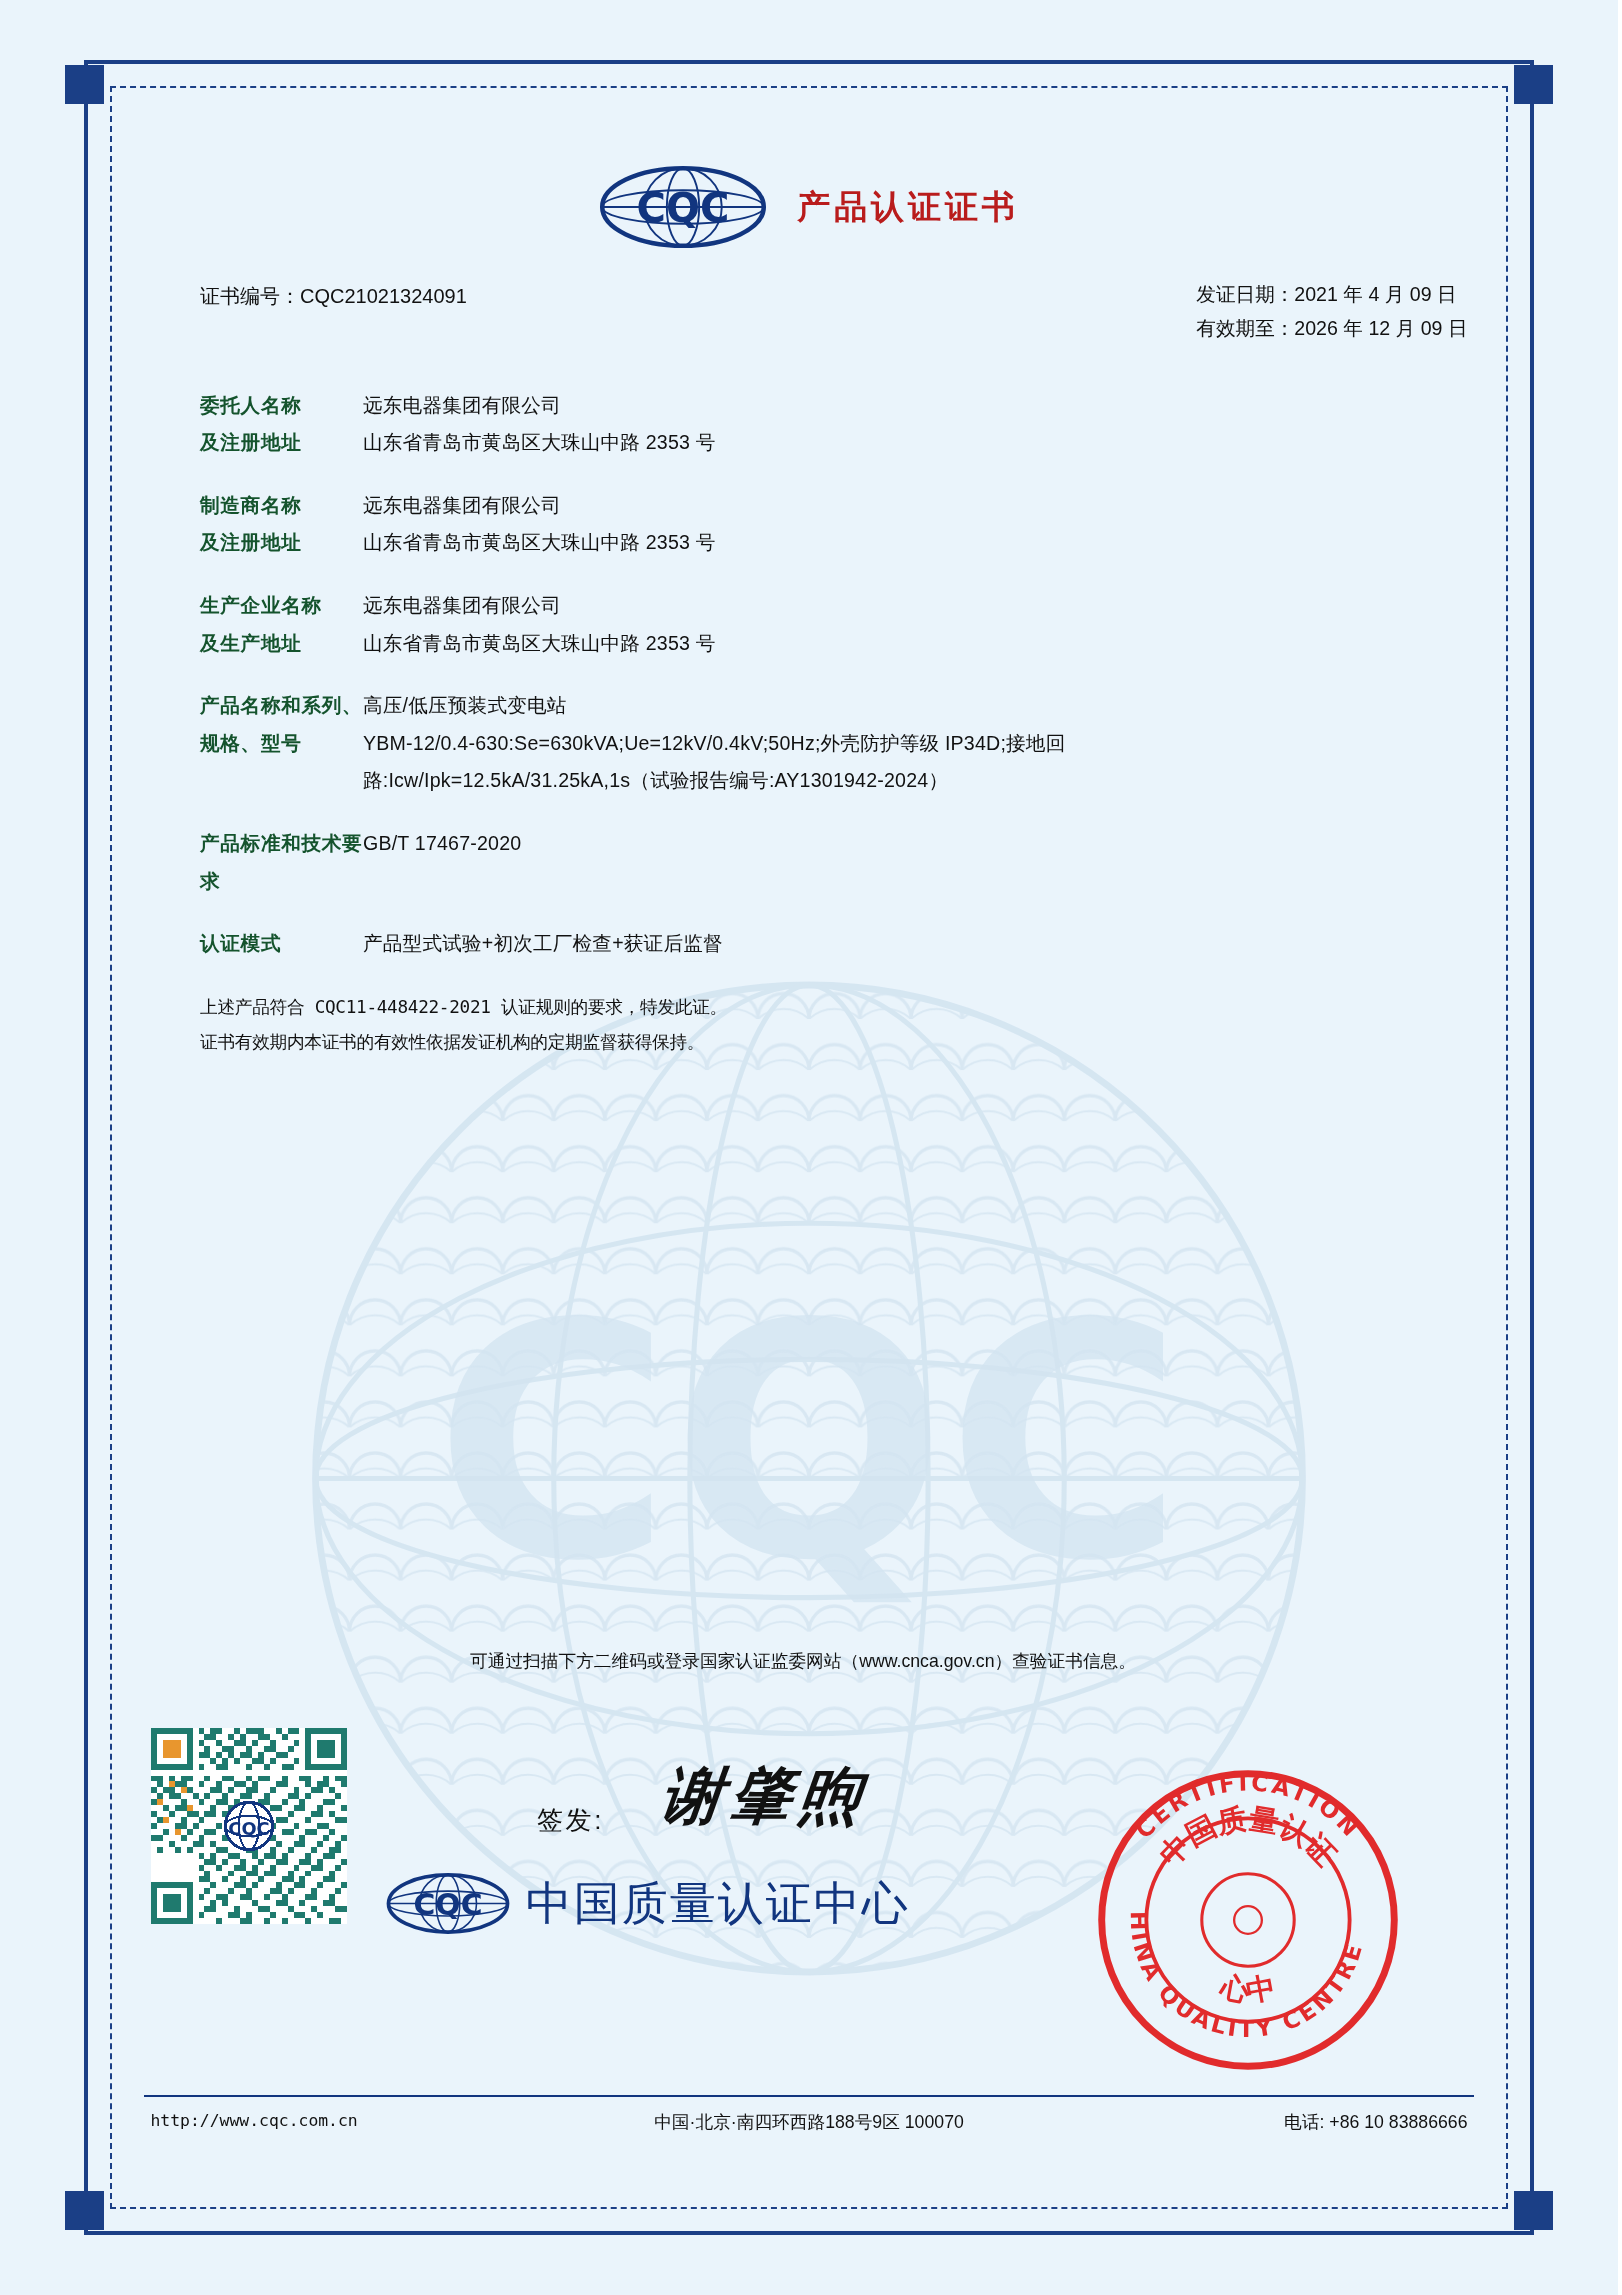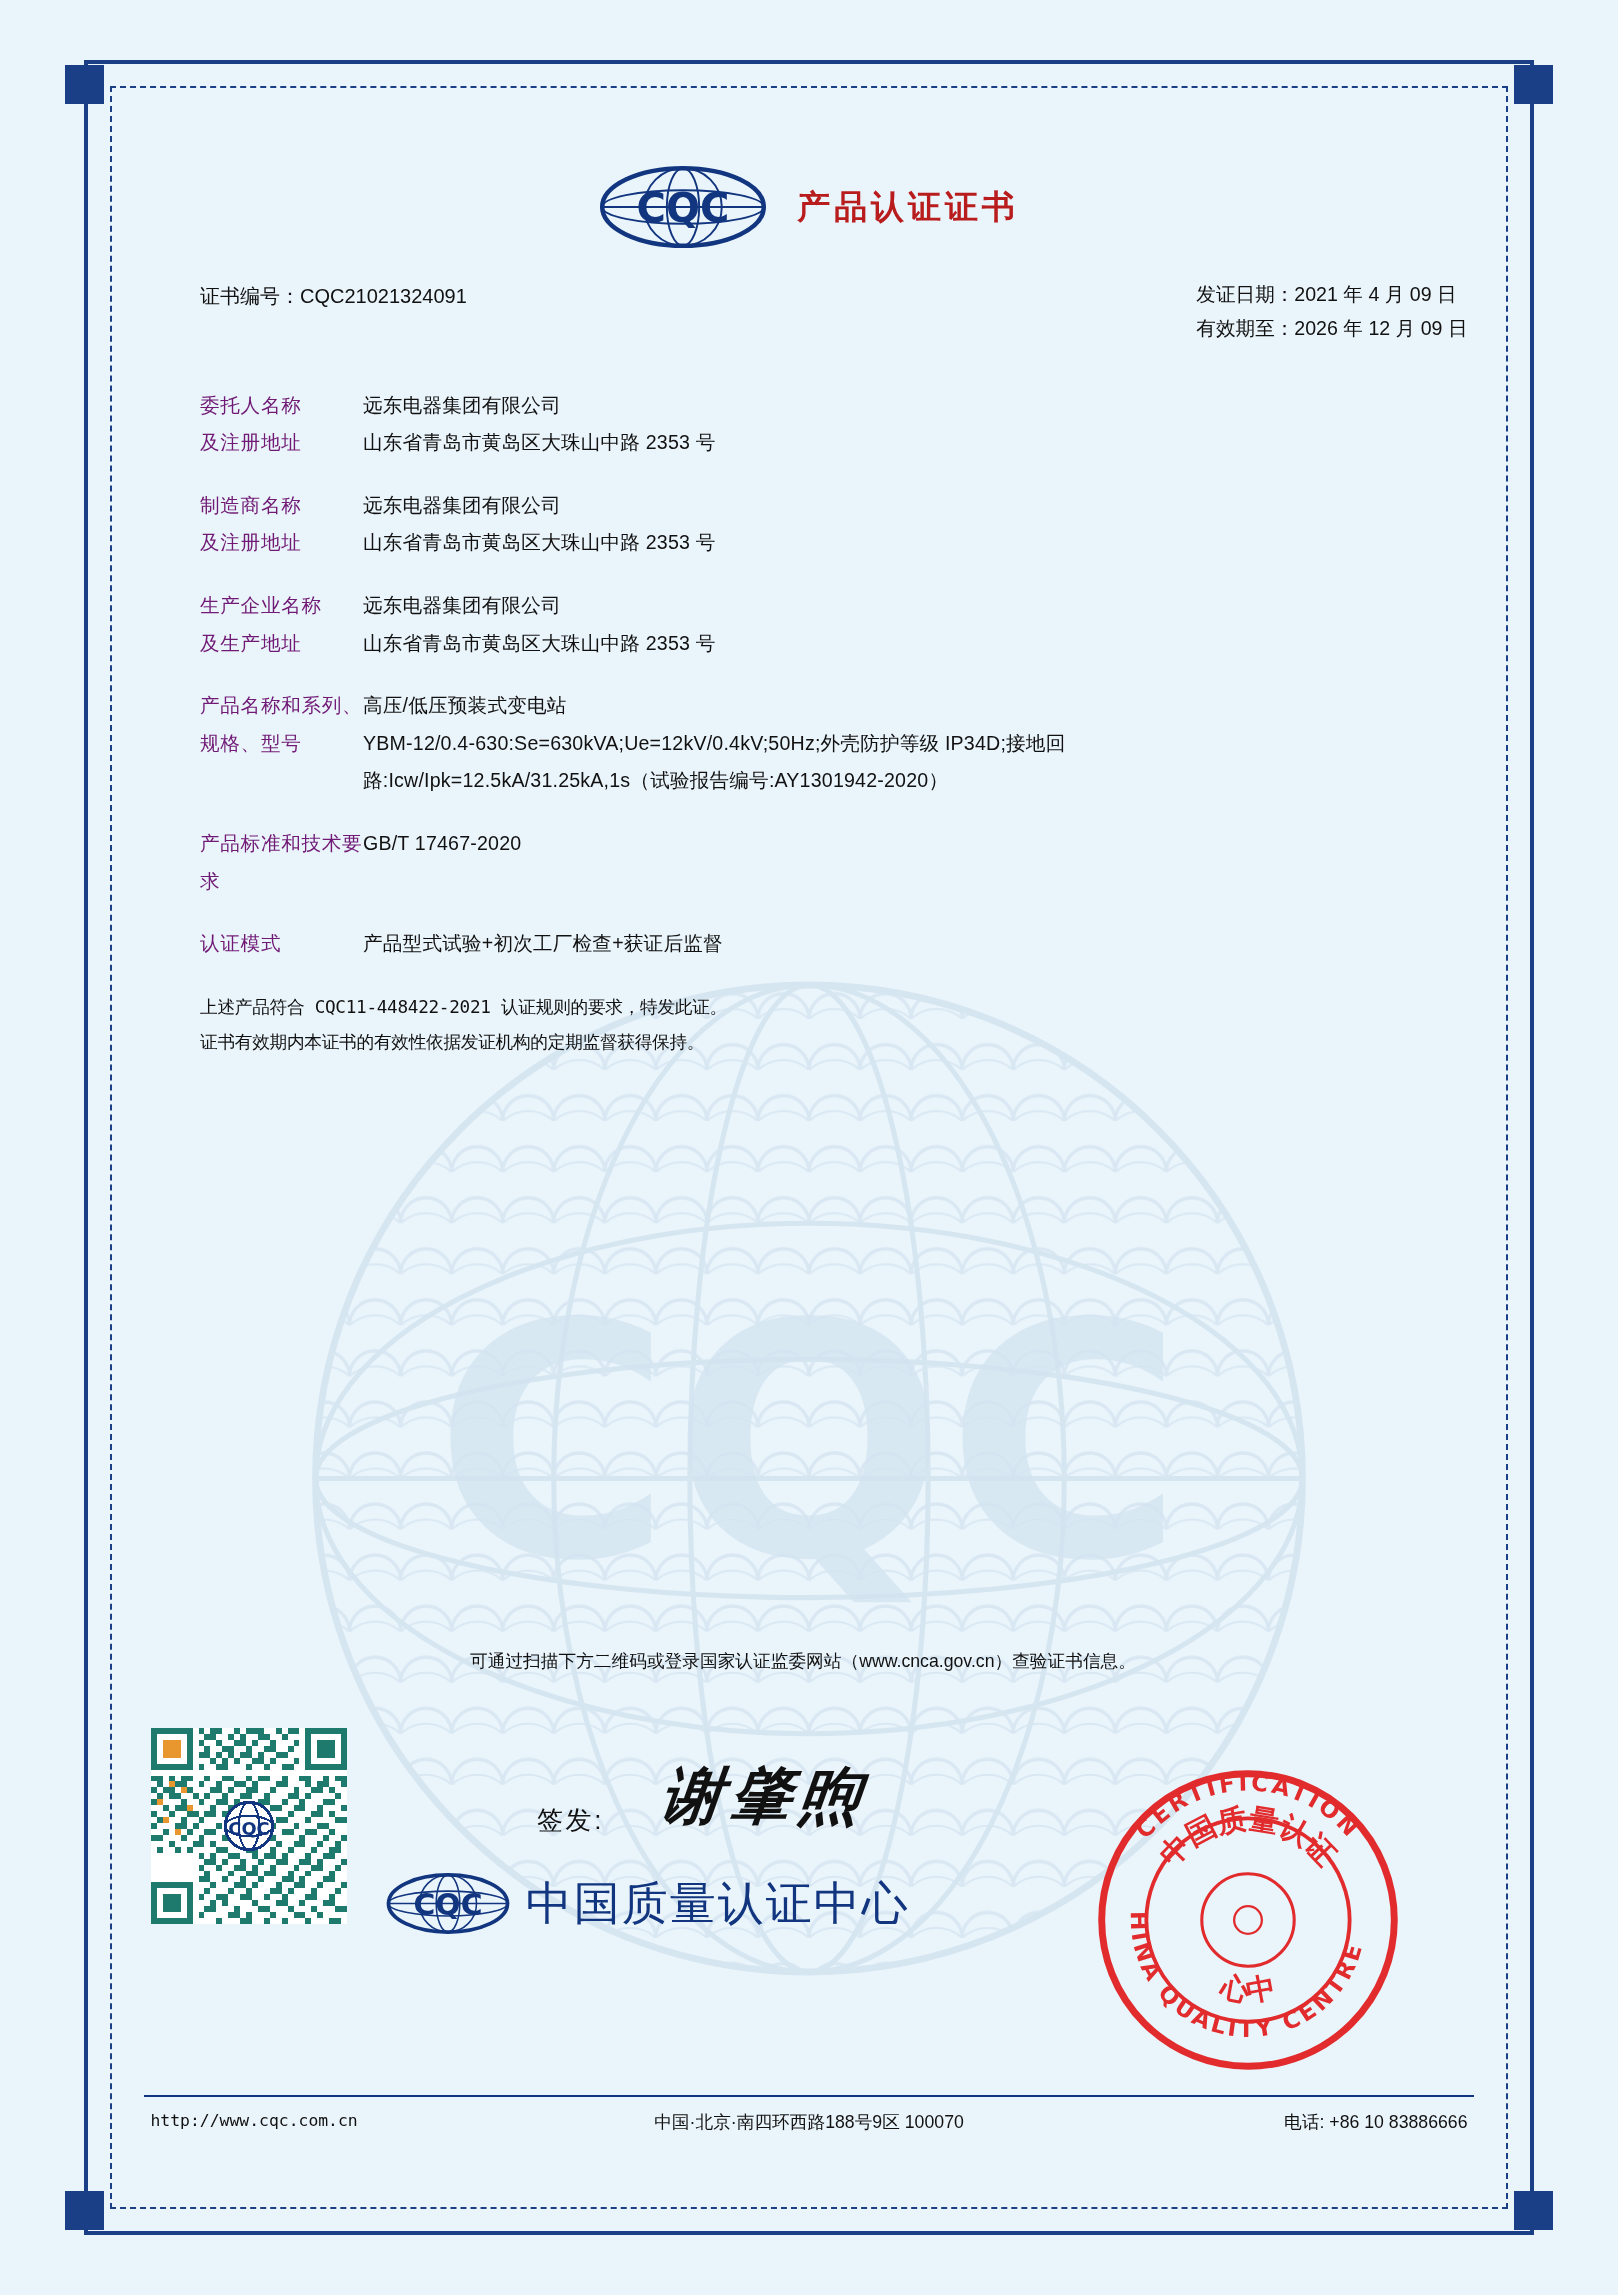--- a/index.html
+++ b/index.html
@@ -121,22 +121,22 @@
   .group {
     display: flex;
     margin-bottom: 25px;
   }
   .labels {
     width: 219px;
     flex: 0 0 219px;
     padding-left: 56px;
     box-sizing: border-box;
     font-size: 19.6px;
-    font-weight: normal;
-    color: #701a75;
+    font-weight: bold;
+    color: #14532d;
     line-height: 1.92;
     letter-spacing: 0.7px;
   }
   .values {
     flex: 1;
     font-size: 19.6px;
     color: #111;
     line-height: 1.92;
     letter-spacing: 0.2px;
   }
@@ -364,21 +364,21 @@
       </div>
 
       <div class="group">
         <div class="labels">
           <div>产品名称和系列、</div>
           <div>规格、型号</div>
         </div>
         <div class="values">
           <div>高压/低压预装式变电站</div>
           <div class="mono-ish">YBM-12/0.4-630:Se=630kVA;Ue=12kV/0.4kV;50Hz;外壳防护等级 IP34D;接地回</div>
-          <div class="mono-ish">路:Icw/Ipk=12.5kA/31.25kA,1s（试验报告编号:AY1301942-2020）</div>
+          <div class="mono-ish">路:Icw/Ipk=12.5kA/31.25kA,1s（试验报告编号:AY1301942-2024）</div>
         </div>
       </div>
 
       <div class="group">
         <div class="labels">
           <div>产品标准和技术要求</div>
         </div>
         <div class="values">
           <div>GB/T 17467-2020</div>
         </div>

